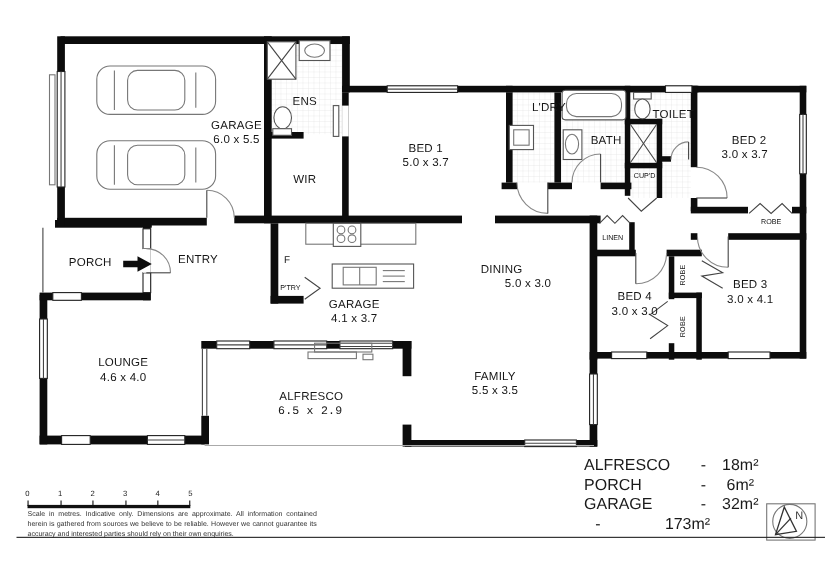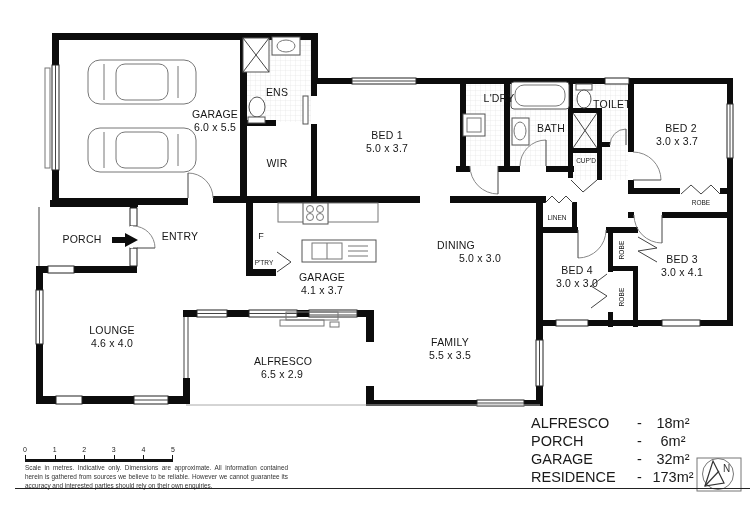--- a/index.html
+++ b/index.html
@@ -280,42 +280,41 @@
   <div class="lbl" style="left:180px;top:236px;">ENTRY</div>
   <div class="lbl f" style="left:261px;top:236px;">F</div>
   <div class="lbl sm" style="left:264px;top:262px;">P'TRY</div>
   <div class="lbl" style="left:322px;top:277px;">GARAGE</div>
   <div class="lbl" style="left:322px;top:290px;">4.1 x 3.7</div>
   <div class="lbl" style="left:456px;top:245px;">DINING</div>
   <div class="lbl" style="left:480px;top:258px;">5.0 x 3.0</div>
   <div class="lbl" style="left:112px;top:330px;">LOUNGE</div>
   <div class="lbl" style="left:112px;top:343px;">4.6 x 4.0</div>
   <div class="lbl" style="left:283px;top:361px;">ALFRESCO</div>
-  <div class="lbl" style="left:282px;top:374px;">6.5 x 2.9</div>
+  <div class="lbl" style="left:282px;top:374px;font-family:Liberation Mono, monospace;">6.5 x 2.9</div>
   <div class="lbl" style="left:450px;top:342px;">FAMILY</div>
   <div class="lbl" style="left:450px;top:355px;">5.5 x 3.5</div>
 
   <div class="areas">
     <div class="row">
       <span class="al">ALFRESCO</span>
       <span class="ad">-</span>
       <span class="av">18m²</span>
     </div>
     <div class="row">
       <span class="al">PORCH</span>
       <span class="ad">-</span>
       <span class="av">6m²</span>
     </div>
     <div class="row">
       <span class="al">GARAGE</span>
       <span class="ad">-</span>
       <span class="av">32m²</span>
     </div>
     <div class="row">
-      <span class="al">RESIDENCE</span>
       <span class="ad">-</span>
       <span class="av">173m²</span>
     </div>
   </div>
 
   <div class="scalebar">
     <span class="num" style="left:0px;">0</span>
     <span class="num" style="left:29.6px;">1</span>
     <span class="num" style="left:59.2px;">2</span>
     <span class="num" style="left:88.8px;">3</span>

